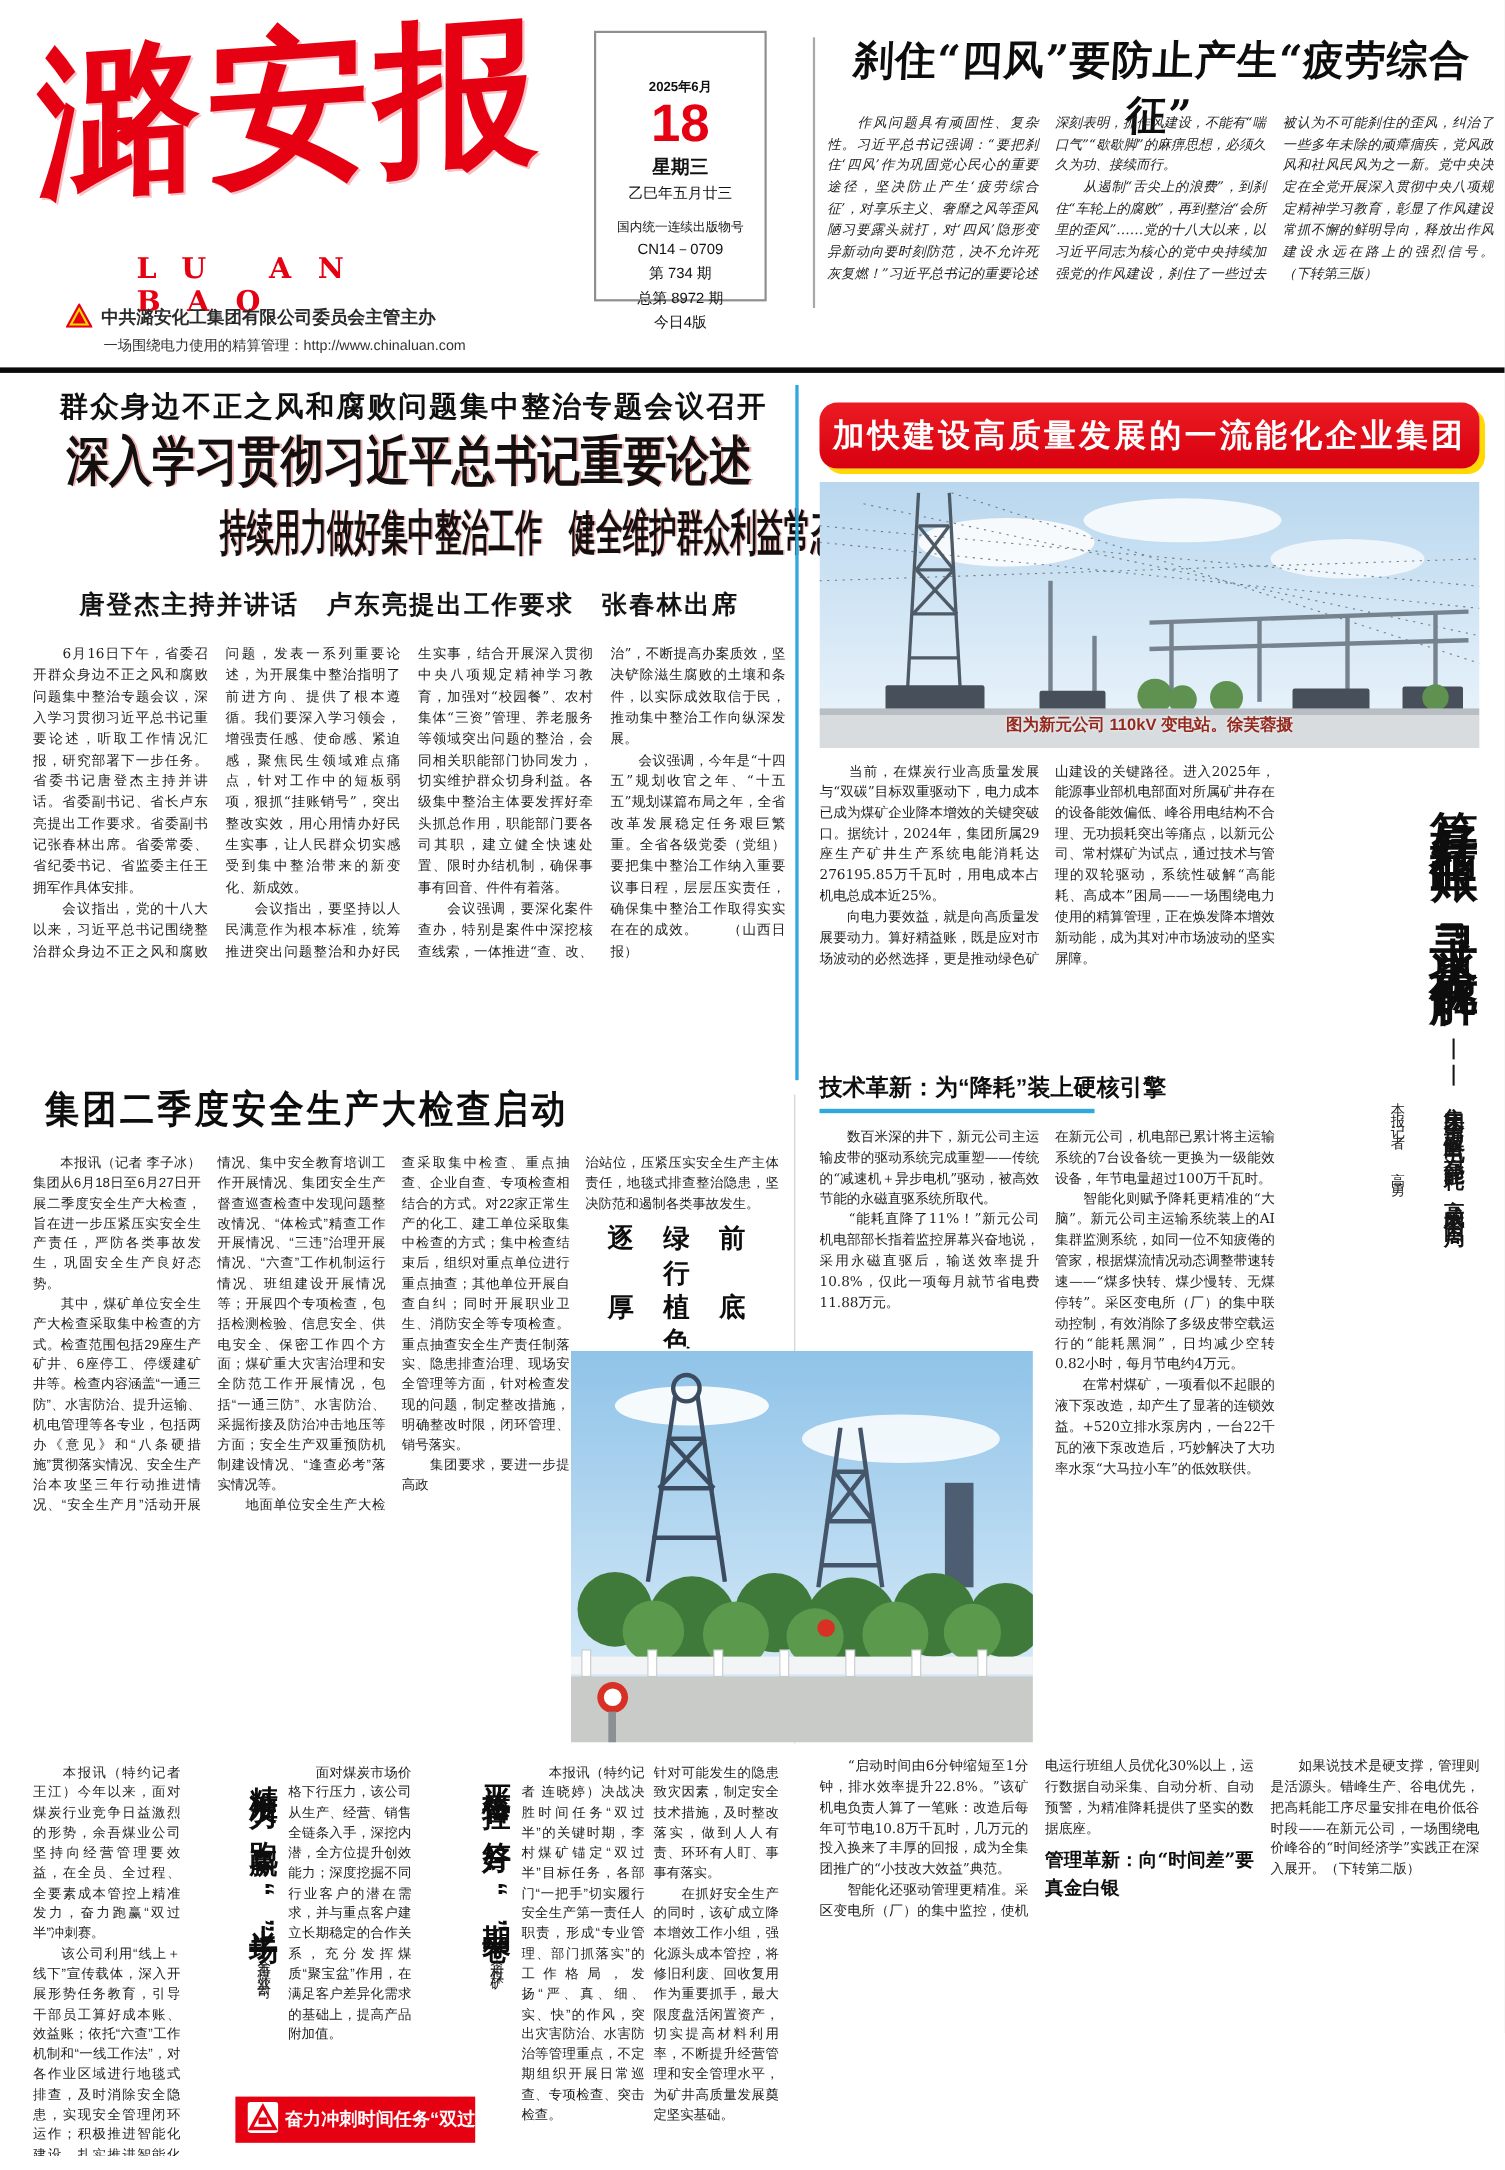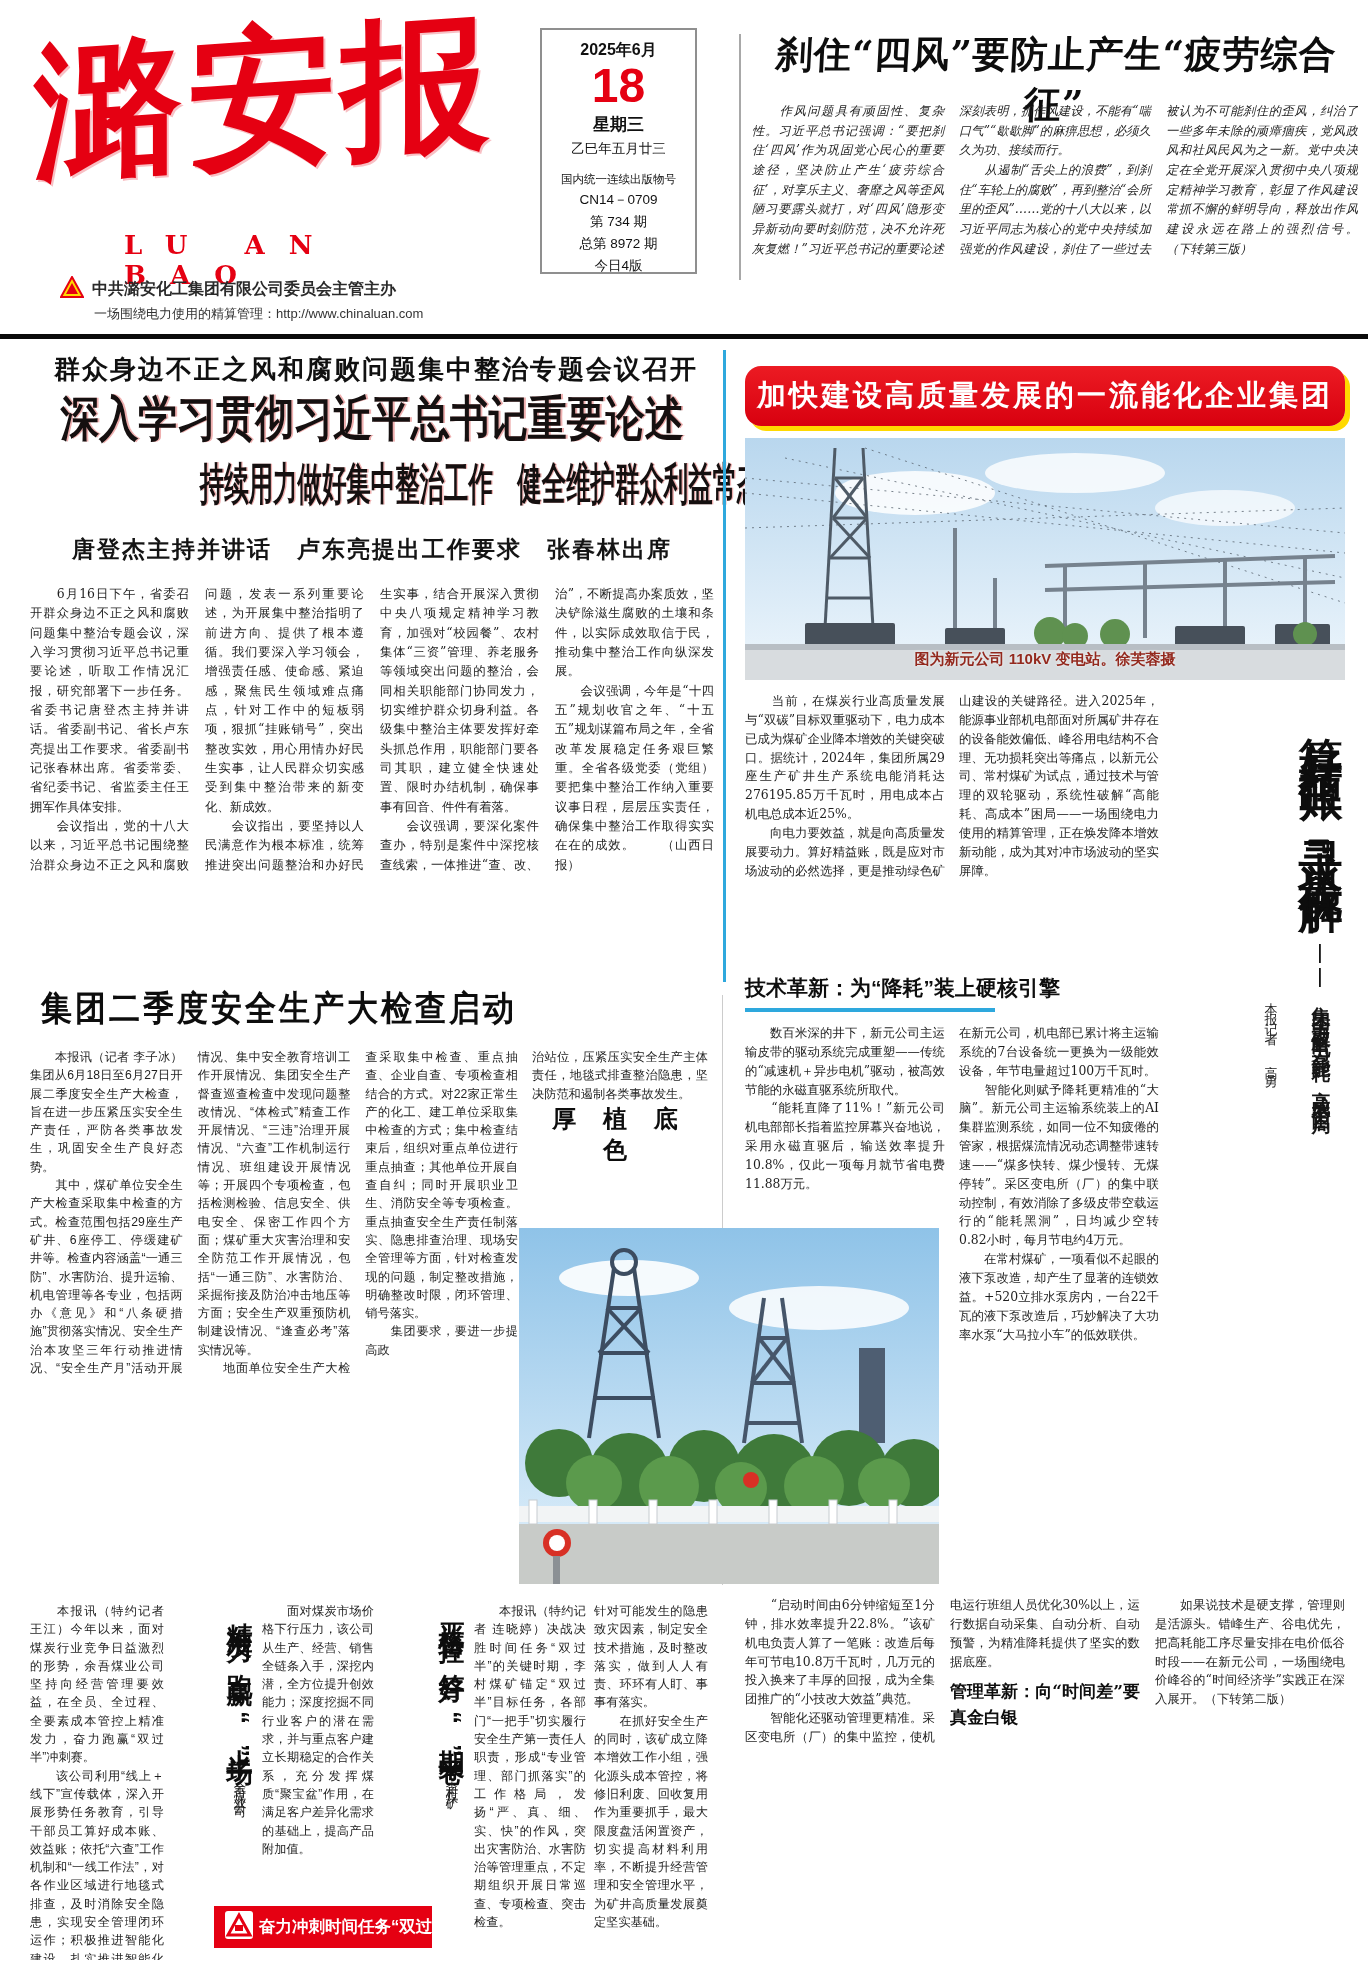--- a/index.html
+++ b/index.html
@@ -13,21 +13,21 @@
   .c4{column-count:4;column-gap:16px;}
   .vert{writing-mode:vertical-rl;text-orientation:mixed;}
   
   .masthead-title{font-family:"DejaVu Serif",serif;font-weight:900;font-size:148px;line-height:1;
       color:#e50012;transform:rotate(-4deg) skewX(-4deg);letter-spacing:6px;text-shadow:2px 2px 0 rgba(229,0,18,.25);}
   .masthead-pinyin{font-family:"DejaVu Serif",serif;font-weight:700;font-size:26px;color:#e50012;letter-spacing:24px;margin-left:24px;}
   .pub-line1{display:flex;align-items:center;gap:8px;font-size:16px;font-weight:700;color:#2a2a2a;}
   .pub-line2{font-size:13px;color:#333;}
   
   .datebox{border:2px solid #8f8f8f;text-align:center;padding-top:10px;box-sizing:border-box;}
-  .db-month{font-size:16px;font-weight:700;}
+  .db-month{font-size:12px;font-weight:700;margin-top:31px;}
   .db-day{font-size:48px;font-weight:900;color:#e50012;line-height:1.05;}
   .db-week{font-size:17px;font-weight:700;margin-top:2px;}
   .db-lunar{font-size:13.5px;margin-top:4px;}
   .db-issn-label{font-size:11.5px;margin-top:14px;}
   .db-small{font-size:13.5px;margin-top:4px;}
   
   .top-headline{font-family:"DejaVu Serif",serif;font-weight:900;font-size:37px;letter-spacing:1px;
       text-align:center;color:#0d0d0d;transform:skewX(-3deg);}
   
   .hrule{background:#0a0a0a;}
@@ -209,20 +209,21 @@
   </div>
 
   <div class="abs safety-h" style="left:40px;top:988px;width:478px;">集团二季度安全生产大检查启动</div>
   <div class="abs jbody c3 pre" style="left:30px;top:1048px;width:488px;height:536px;font-size:12.2px;line-height:1.5;font-family:'Liberation Sans',sans-serif;">　　本报讯（记者 李子冰）集团从6月18日至6月27日开展二季度安全生产大检查，旨在进一步压紧压实安全生产责任，严防各类事故发生，巩固安全生产良好态势。
 　　其中，煤矿单位安全生产大检查采取集中检查的方式。检查范围包括29座生产矿井、6座停工、停缓建矿井等。检查内容涵盖“一通三防”、水害防治、提升运输、机电管理等各专业，包括两办《意见》和“八条硬措施”贯彻落实情况、安全生产治本攻坚三年行动推进情况、“安全生产月”活动开展情况、集中安全教育培训工作开展情况、集团安全生产督查巡查检查中发现问题整改情况、“体检式”精查工作开展情况、“三违”治理开展情况、“六查”工作机制运行情况、班组建设开展情况等；开展四个专项检查，包括检测检验、信息安全、供电安全、保密工作四个方面；煤矿重大灾害治理和安全防范工作开展情况，包括“一通三防”、水害防治、采掘衔接及防治冲击地压等方面；安全生产双重预防机制建设情况、“逢查必考”落实情况等。
 　　地面单位安全生产大检查采取集中检查、重点抽查、企业自查、专项检查相结合的方式。对22家正常生产的化工、建工单位采取集中检查的方式；集中检查结束后，组织对重点单位进行重点抽查；其他单位开展自查自纠；同时开展职业卫生、消防安全等专项检查。重点抽查安全生产责任制落实、隐患排查治理、现场安全管理等方面，针对检查发现的问题，制定整改措施，明确整改时限，闭环管理、销号落实。
 　　集团要求，要进一步提高政</div>
 
   <div class="abs" style="left:532px;top:1048px;width:176px;height:178px;overflow:hidden;">
     <div class="small-body jbody" style="font-family:'Liberation Sans',sans-serif;">治站位，压紧压实安全生产主体责任，地毯式排查整治隐患，坚决防范和遏制各类事故发生。</div>
+    <div class="green-h" style="margin-top:8px;">逐 绿 前 行</div>
     <div class="green-h">厚 植 底 色</div>
 
   </div>
 
   <div class="abs" style="left:722px;top:995px;width:1px;height:590px;background:#cccccc;"></div>
 
   <div class="abs" style="left:519px;top:1228px;width:420px;height:356px;">
     <svg width="420" height="356" viewBox="0 0 420 356">
       <defs>
         <linearGradient id="sky2" x1="0" y1="0" x2="0" y2="1">

